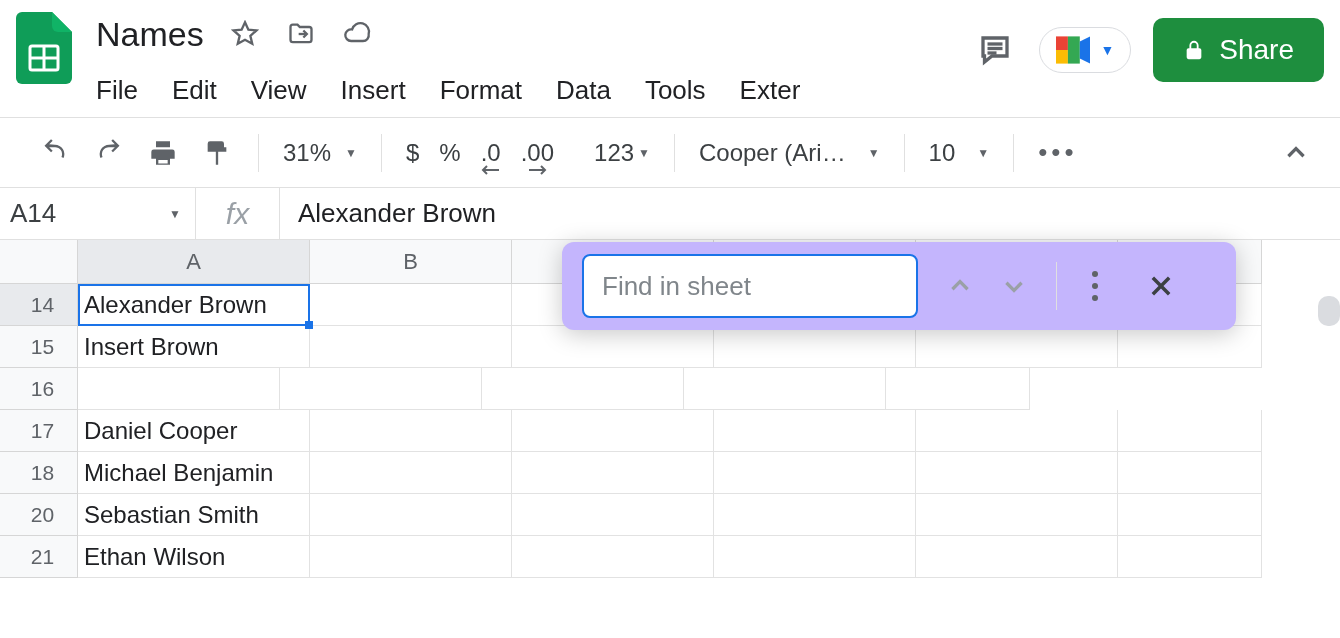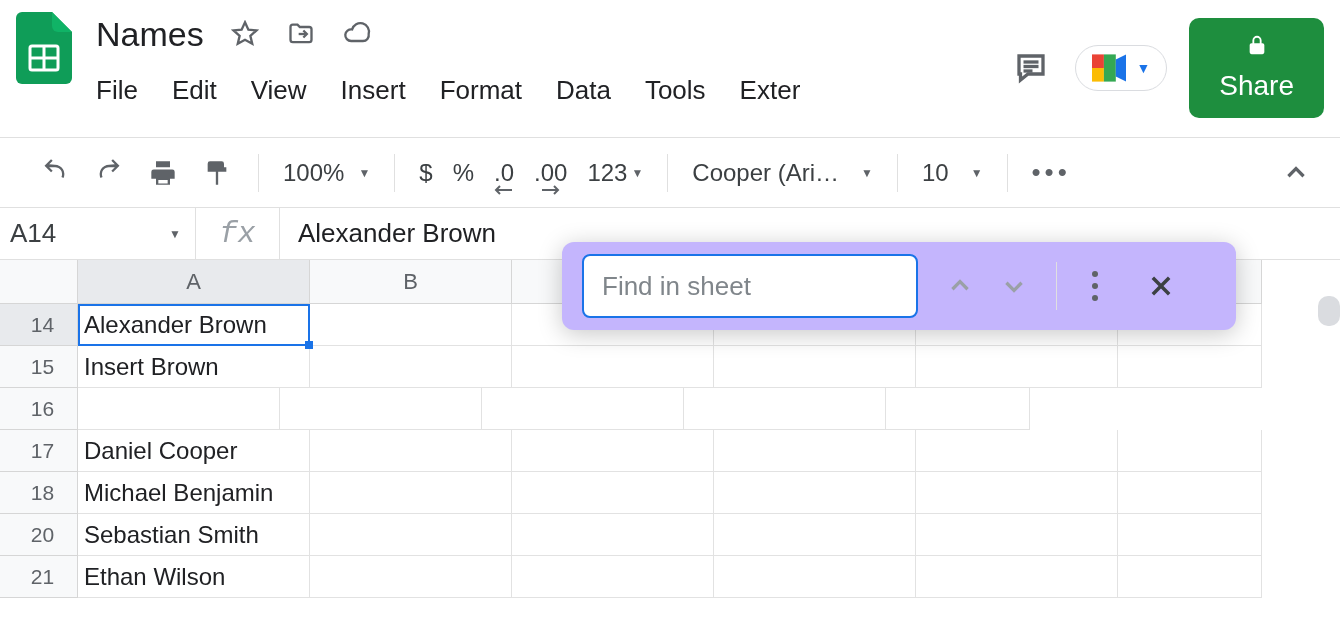--- a/index.html
+++ b/index.html
@@ -1,58 +1,58 @@
 <!DOCTYPE html>
 <html><head>
 <meta charset="utf-8">
 <style>
   * { box-sizing: border-box; margin: 0; padding: 0; }
   body { font-family: Arial, "Helvetica Neue", sans-serif; background:#fff; color:#202124; width:1340px; height:638px; overflow:hidden; position:relative; }
 
   
-  .header { display:flex; align-items:flex-start; padding:8px 16px 0 16px; height:138px; border-bottom:1px solid #e0e0e0; position:relative; }
+  .header { display:flex; align-items:flex-start; padding:8px 16px 0 16px; height:118px; border-bottom:1px solid #e0e0e0; position:relative; }
   .logo { width:56px; height:72px; margin-top:4px; margin-right:24px; flex-shrink:0; }
   .logo svg { width:56px; height:72px; }
   .title-col { display:flex; flex-direction:column; }
   .title-row { display:flex; align-items:center; gap:26px; height:52px; }
   .doc-title { font-size:34px; font-weight:400; color:#202124; }
   .title-ico { width:30px; height:30px; color:#5f6368; display:flex; align-items:center; justify-content:center; cursor:pointer; }
   .title-ico svg { width:28px; height:28px; }
   .menus { display:flex; gap:34px; margin-top:10px; height:40px; align-items:center; }
   .menu-item { font-size:26px; color:#202124; cursor:pointer; }
 
   .header-right { position:absolute; right:16px; top:18px; display:flex; align-items:center; gap:22px; }
   .comment-ico { width:44px; height:44px; display:flex; align-items:center; justify-content:center; cursor:pointer; color:#5f6368; }
   .comment-ico svg{width:36px;height:36px;}
   .meet-pill { display:flex; align-items:center; gap:10px; border:1px solid #dadce0; border-radius:30px; padding:8px 16px; cursor:pointer; }
   .meet-logo { width:34px; height:28px; }
   .meet-drop { color:#1a73e8; font-size:14px; }
-  .share-btn { background:#2e7d32; background:#1e8e3e; background:#188038; background:#1e8e3e; display:flex; align-items:center; gap:14px; color:#fff; border-radius:10px; padding:16px 30px; font-size:28px; font-weight:500; cursor:pointer;flex-direction:column; }
+  .share-btn { background:#2e7d32; background:#1e8e3e; background:#188038; background:#1e8e3e; display:flex; align-items:center; gap:14px; color:#fff; border-radius:10px; padding:16px 30px; font-size:28px; font-weight:500; cursor:pointer; }
   .share-btn svg{width:22px;height:22px;fill:#fff;}
 
   
   .toolbar { height:70px; display:flex; align-items:center; padding:0 20px; gap:0; border-bottom:1px solid #e0e0e0; position:relative; }
   .tb-group { display:flex; align-items:center; gap:20px; padding:0 18px; height:40px; }
   .tb-sep { width:1px; height:38px; background:#e0e0e0; margin:0 6px;}
   .tb-ico { width:34px; height:34px; display:flex; align-items:center; justify-content:center; color:#444; cursor:pointer; }
   .tb-ico svg{width:28px;height:28px;fill:#5f6368;}
   .tb-text { font-size:24px; color:#3c4043; }
   .zoom { display:flex; align-items:center; gap:14px; }
   .drop-tri { font-size:12px; color:#5f6368; }
-  .num-fmt { font-size:24px; color:#3c4043; display:flex; align-items:center; gap:4px;}
+  .num-fmt { font-size:24px; color:#3c4043; display:flex; align-items:center; gap:4px;margin-left:20px;}
   .font-box { display:flex; align-items:center; gap:22px; }
   .more-dots { font-size:26px; letter-spacing:4px; color:#5f6368; cursor:pointer;}
   .chev-up { position:absolute; right:26px; width:36px; height:36px; display:flex; align-items:center; justify-content:center; cursor:pointer; color:#5f6368;}
   .chev-up svg{width:26px;height:26px;stroke:#5f6368;}
 
   
   .namebar { height:52px; display:flex; align-items:stretch; border-bottom:1px solid #e0e0e0;}
   .namebox { width:196px; display:flex; align-items:center; justify-content:space-between; padding:0 14px 0 10px; border-right:1px solid #e0e0e0; font-size:26px; color:#3c4043; cursor:text; }
   .namebox .tri{color:#5f6368;font-size:12px;}
-  .fx { width:84px; display:flex; align-items:center; justify-content:center; font-style:italic; font-family:Liberation Mono, monospace; font-size:30px; color:#9aa0a6; border-right:1px solid #e0e0e0;}
+  .fx { width:84px; display:flex; align-items:center; justify-content:center; font-style:italic; font-family:Liberation Sans, sans-serif; font-size:30px; color:#9aa0a6; border-right:1px solid #e0e0e0;}
   .fbar { flex:1; display:flex; align-items:center; padding-left:18px; font-size:26px; color:#202124;}
 
   
   .sheet { position:relative; display:flex; }
   .corner { width:78px; height:44px; background:#f8f9fa; border-right:1px solid #d6d6d6; border-bottom:1px solid #d6d6d6;}
   .colheads { display:flex; }
   .colhead { height:44px; display:flex; align-items:center; justify-content:center; background:#f8f9fa; border-right:1px solid #d6d6d6; border-bottom:1px solid #d6d6d6; font-size:22px; color:#5f6368;}
   .colA{width:232px;} .colB{width:202px;} .colC{width:202px;} .colD{width:202px;} .colE{width:202px;} .colF{width:144px;}
 
   .rows { display:flex; flex-direction:column;}
@@ -176,21 +176,21 @@
         </svg>
       </span>
     <span class="tb-ico">
         <svg viewBox="0 0 24 24">
           <path d="M16 2H6a2 2 0 0 0-2 2v3h14V4a2 2 0 0 0-2-2zm4 5H4v4h7v11h2V11h7z"></path>
         </svg>
       </span>
   </div>
   <div class="tb-sep"></div>
   <div class="tb-group zoom">
-    <span class="tb-text">100%</span>
+    <span class="tb-text">31%</span>
     <span class="drop-tri">▼</span>
   </div>
   <div class="tb-sep"></div>
   <div class="tb-group">
     <span class="tb-text">$</span>
     <span class="tb-text">%</span>
     <span class="tb-text" style="position:relative"><span>.0</span><svg style="position:absolute;left:0;top:26px" width="24" height="10" viewBox="0 0 24 10">
           <path d="M18 5H2m4-4L2 5l4 4" stroke="#5f6368" stroke-width="2" fill="none"></path>
         </svg></span>
     <span class="tb-text" style="position:relative"><span>.00</span><svg style="position:absolute;left:6px;top:26px" width="24" height="10" viewBox="0 0 24 10">

